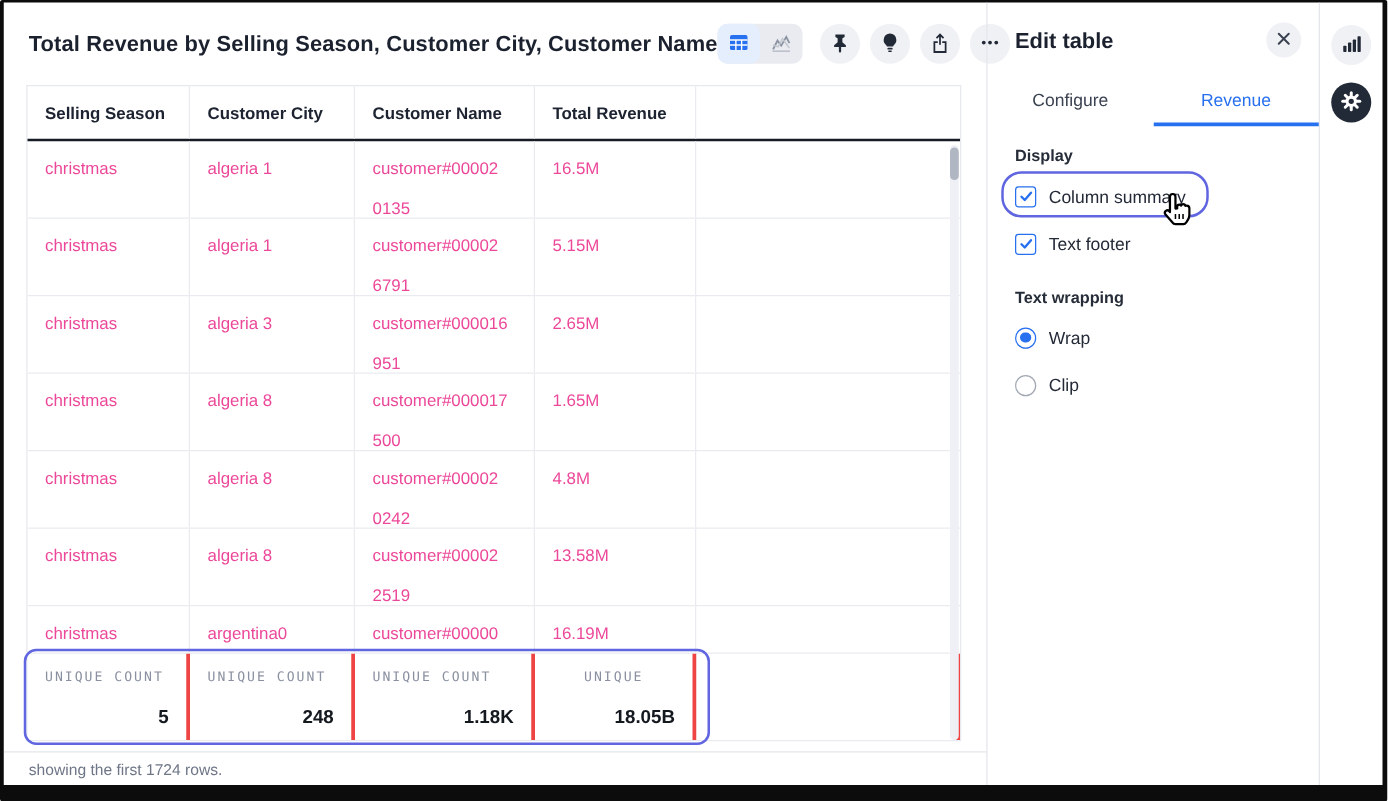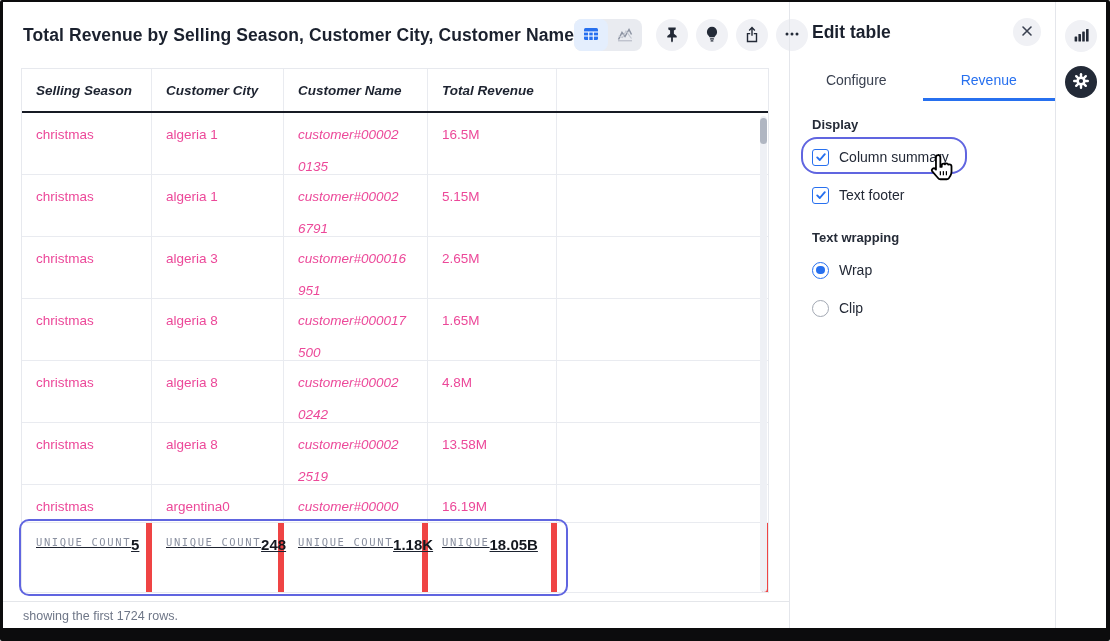--- a/index.html
+++ b/index.html
@@ -22,28 +22,28 @@
   .seg-btn { width:34px; height:32px; border:none; background:transparent; border-radius:8px; display:flex; align-items:center; justify-content:center; cursor:pointer; padding:0; }
   .seg-btn.selected { background:#e4eefd; }
   .circ { width:32px; height:32px; border-radius:50%; background:#f0f1f5; border:none; display:flex; align-items:center; justify-content:center; cursor:pointer; padding:0; }
   .circ.dark { background:#232a37; }
 
   
   .table-wrap { position:relative; margin-left:18px; width:748px; border:1px solid #e7e9ee; border-bottom:none; }
   .row { display:grid; grid-template-columns:130px 132px 144px 129px minmax(0,1fr); }
   .cell { padding:6px 14px; font-size:13.5px; line-height:32px; color:#ec4899; border-right:1px solid #e9ebf0; overflow:hidden; }
   .cell:last-child { border-right:none; }
-  .thead { height:44px; border-bottom:2.5px solid #171b24;font-style:italic; }
+  .thead { height:44px; border-bottom:2.5px solid #171b24; }
   .thead .cell { font-weight:700; color:#1d2330; }
   .r62 { height:62px; border-bottom:1px solid #e9ebf0; }
   .r38 { height:38px; border-bottom:1px solid #e9ebf0; }
-  .name { white-space:pre-line;font-style:italic; }
+  .name { white-space:pre-line; }
 
   .tfoot { position:relative; height:70px; border-bottom:1px solid #e9ebf0; }
-  .fcell { display:flex; flex-direction:row; justify-content:space-between; padding:13px 14px 10px; border-right:6px solid #ef4444;text-decoration:underline; }
+  .fcell { display:flex; flex-direction:column; justify-content:space-between; padding:13px 14px 10px; border-right:3px solid #ef4444; }
   .fcell:last-child { border-right:none; }
   .flabel { font-family:"DejaVu Sans Mono", monospace; font-size:10.5px; letter-spacing:1.6px; color:#8a90a0; white-space:nowrap; }
   .flabel.center { text-align:center; }
   .fvalue { font-size:15px; font-weight:700; color:#14181f; text-align:right; }
   .hl-footer { position:absolute; left:-3px; top:-4px; width:549px; height:77px; border:2.5px solid #6065e0; border-radius:10px; pointer-events:none; }
 
   .vscroll { position:absolute; top:47px; bottom:1px; right:1px; width:7px; background:#eef0f5; border-radius:4px; }
   .vthumb { width:7px; height:26px; margin-top:2px; background:#b0b6c2; border-radius:4px; }
 
   .statusbar { margin-top:8px; border-top:1px solid #e4e6ea; padding:7px 20px 0; font-size:12.5px; color:#6e7687; }

